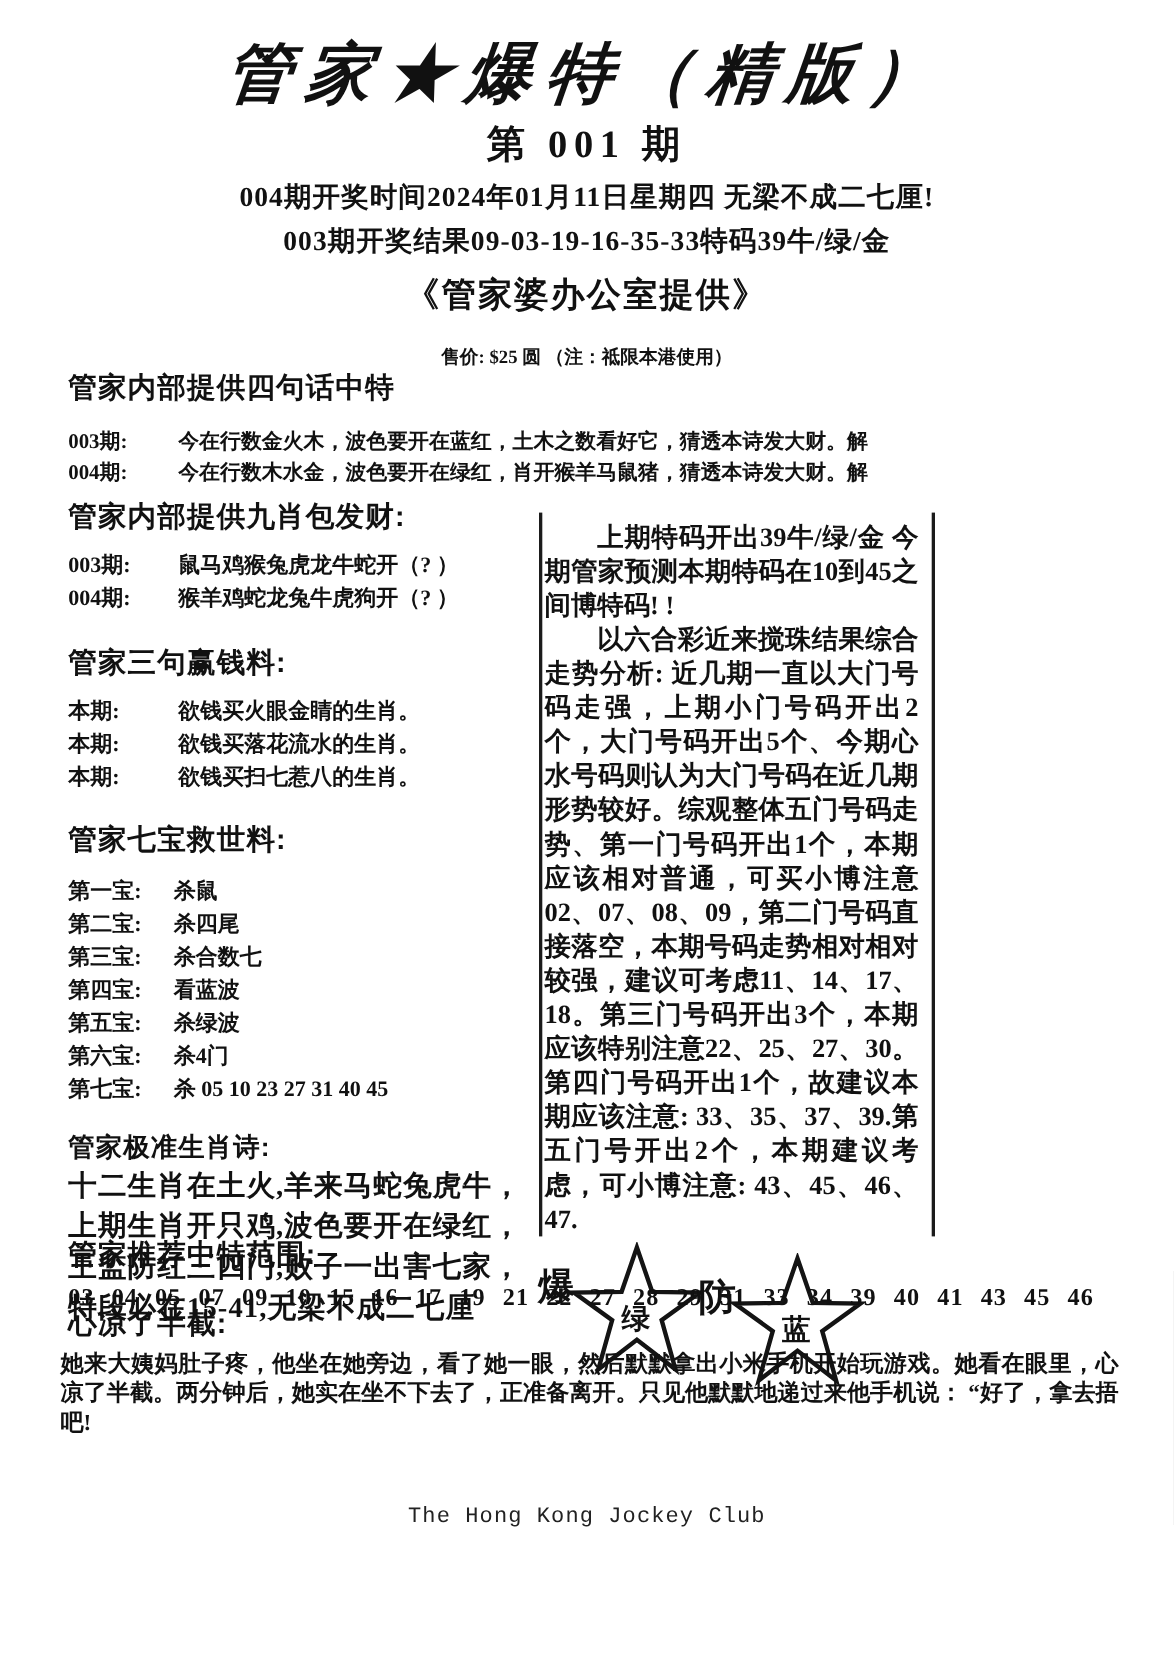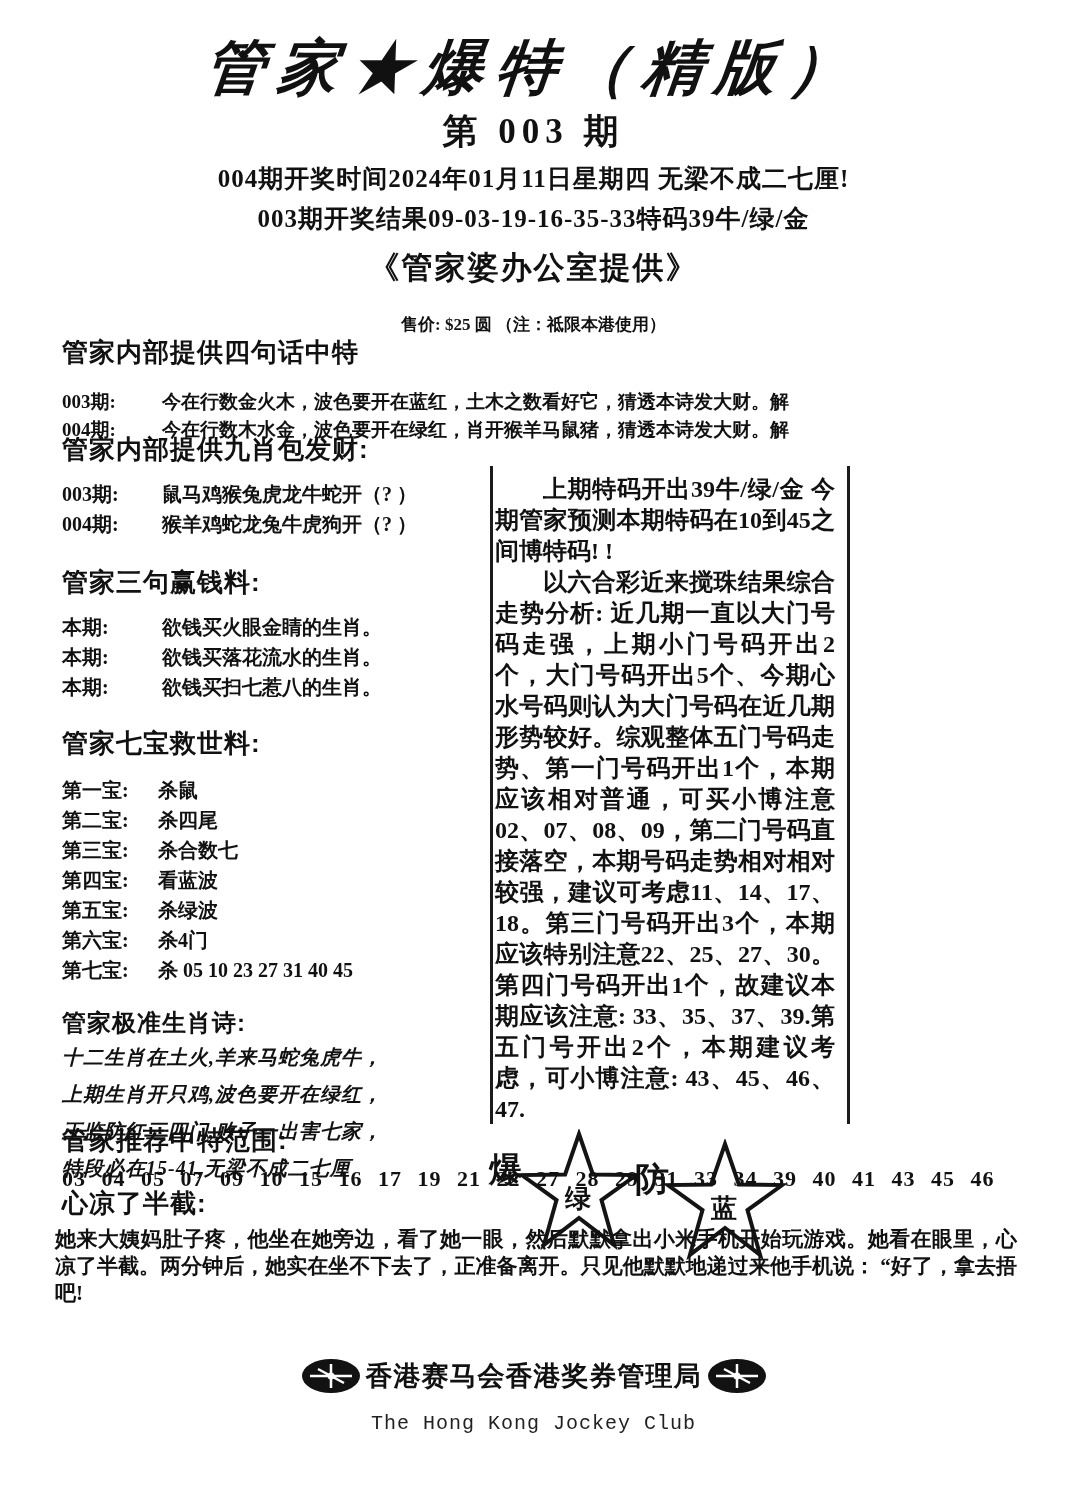--- a/index.html
+++ b/index.html
@@ -24,31 +24,31 @@
     font-family:"Liberation Sans","DejaVu Sans",sans-serif;
     font-weight:bold;font-size:26px;letter-spacing:1px;
   }
   .row{font-size:20px;line-height:30px;font-weight:600;}
   .row .pl{display:inline-block;min-width:74px;margin-right:26px;}
   
   .sec-four{position:absolute;left:62px;top:335px;width:920px;}
   .sec-four .rows{margin-top:18px;}
   .sec-four .row{font-size:19px;line-height:28px;}
   
-  .left-col{position:absolute;left:62px;top:432px;width:420px;}
+  .left-col{position:absolute;left:62px;top:452px;width:420px;}
   .left-col .section{margin-bottom:14px;}
   .sec-nine .rows{margin-top:12px;}
   .sec-three{margin-top:26px;}
   .sec-three .rows{margin-top:12px;}
   .sec-seven{margin-top:24px;}
   .sec-seven .rows{margin-top:14px;}
   .sec-seven .row .pl{min-width:78px;margin-right:18px;}
   .sec-poem{margin-top:22px;}
   .sec-poem .sec-header{font-size:24px;}
-  .poem-line{font-size:20px;line-height:37px;font-weight:600;letter-spacing:1px;font-style:italic;}
+  .poem-line{font-size:26px;line-height:37px;font-weight:600;letter-spacing:1px;}
   
   .right-col{
     position:absolute;left:490px;top:466px;width:340px;height:650px;
     border-left:3px solid #1b1b1b;border-right:3px solid #1b1b1b;
     padding:8px 12px 0 2px;
   }
   .right-col p{
     margin:0;font-size:24px;line-height:31px;font-weight:600;
     text-indent:2em;letter-spacing:0px;text-align:justify;
   }
@@ -85,21 +85,21 @@
     font-size:20px;margin-top:12px;color:#222;letter-spacing:1px;
   }
 </style>
 </head>
 <body>
 
 <div class="page">
 
   <div class="header">
     <div class="main-title">管家★爆特（精版）</div>
-    <div class="issue">第 003 期</div>
+    <div class="issue">第 001 期</div>
     <div class="notice">004期开奖时间2024年01月11日星期四 无梁不成二七厘!</div>
     <div class="notice">003期开奖结果09-03-19-16-35-33特码39牛/绿/金</div>
     <div class="provider">《管家婆办公室提供》</div>
     <div class="price">售价: $25 圆 （注：祗限本港使用）</div>
   </div>
 
   <div class="sec-four">
     <div class="sec-header">管家内部提供四句话中特</div>
     <div class="rows">
       <div class="row">
@@ -203,29 +203,16 @@
     <div class="sec-header">管家推荐中特范围:</div>
     <div class="recommend-numbers">03 04 05 07 09 10 15 16 17 19 21 22 27 28 29 31 33 34 39 40 41 43 45 46</div>
   </div>
 
   <div class="sec-humor">
     <div class="sec-header">心凉了半截:</div>
   </div>
   <div class="joke">她来大姨妈肚子疼，他坐在她旁边，看了她一眼，然后默默拿出小米手机开始玩游戏。她看在眼里，心凉了半截。两分钟后，她实在坐不下去了，正准备离开。只见他默默地递过来他手机说： “好了，拿去捂吧!</div>
 
   <div class="footer">
-    <div class="logo-row">
-      <svg width="62" height="40" viewBox="0 0 62 40">
-        <ellipse cx="31" cy="20" rx="29" ry="17" fill="#121212"></ellipse>
-        <path d="M10 20 L52 20 M31 8 L31 32 M18 13 L44 27" stroke="#ffffff" stroke-width="2.5" fill="none"></path>
-        <circle cx="31" cy="20" r="3.5" fill="#ffffff"></circle>
-      </svg>
-      <span class="logo-text">香港赛马会香港奖券管理局</span>
-      <svg width="62" height="40" viewBox="0 0 62 40">
-        <ellipse cx="31" cy="20" rx="29" ry="17" fill="#121212"></ellipse>
-        <path d="M10 20 L52 20 M31 8 L31 32 M18 13 L44 27" stroke="#ffffff" stroke-width="2.5" fill="none"></path>
-        <circle cx="31" cy="20" r="3.5" fill="#ffffff"></circle>
-      </svg>
-    </div>
     <div class="footer-en">The Hong Kong Jockey Club</div>
   </div>
 
 </div>
 
 </body></html>

